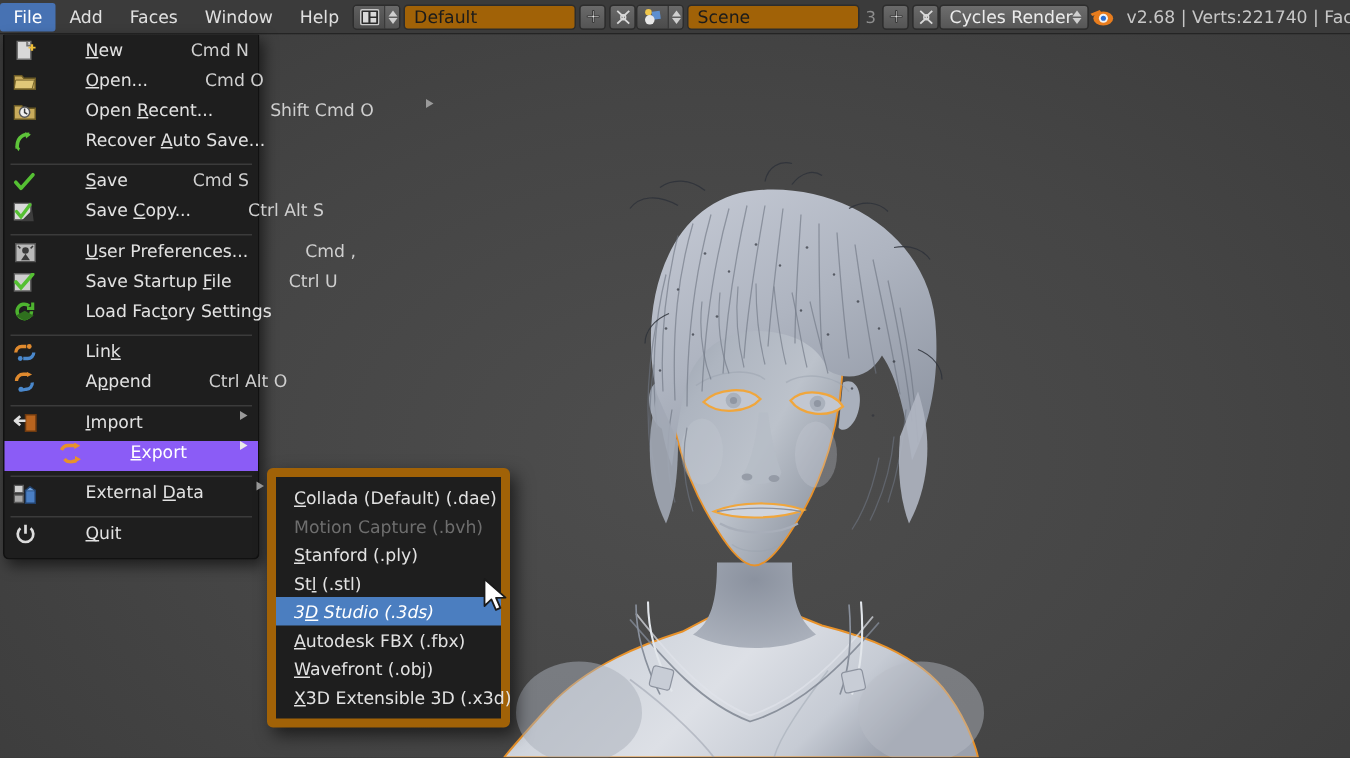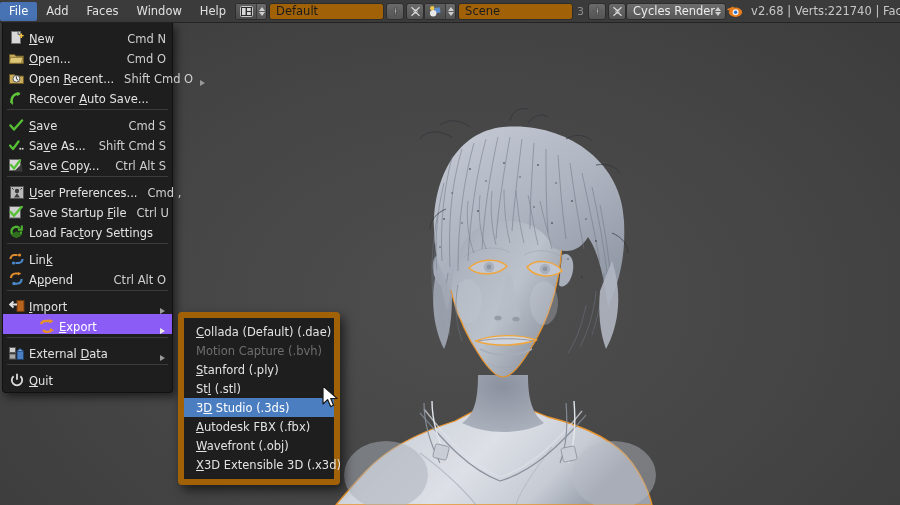--- a/index.html
+++ b/index.html
@@ -132,28 +132,29 @@
     background: #1e1e1e;
     border: 1px solid #111111;
     border-top: none;
     border-radius: 0 0 4px 4px;
     box-shadow: 3px 4px 9px rgba(0,0,0,0.55);
     padding: 3px 0 4px 0;
     box-sizing: border-box;
     z-index: 40;
   }
   .mi {
-    display: flex; align-items: flex-end;
+    display: flex; align-items: flex-start;
     height: 20px;
     padding: 0 6px 0 4px;
     box-sizing: border-box;
     color: #e2e2e2;
     font-size: 11.5px;
     cursor: default;
     position: relative;
+    gap: 28px;
   }
   .mi.sel { background: #8b5cf6; color:#ffffff;padding-left:34px; }
   .mi-ico {
     width: 19px; height: 16px;
     flex: 0 0 19px;
     display: flex; align-items: center; justify-content: center;
     margin-right: 3px;
   }
   .mi-lab { flex: 1 1 auto; white-space: nowrap; }
   .mi-lab u { text-decoration: underline; }
@@ -187,21 +188,21 @@
   }
   .smi {
     display: flex; align-items: center;
     height: 19px;
     padding: 0 8px 0 12px;
     box-sizing: border-box;
     color: #e2e2e2; font-size: 11.5px;
     white-space: nowrap;
     cursor: default;
   }
-  .smi.sel { background: #4b7ec0; color: #ffffff; }
+  .smi.sel { background: #4b7ec0; color: #ffffff; font-style: italic; }
   .smi.dis { color: #6e6e6e; }
 
   
   #cursor {
     position: absolute;
     left: 322px; top: 385px;
     z-index: 90;
     pointer-events: none;
   }
 
@@ -538,31 +539,20 @@
     <div class="mi">
       <span class="mi-ico">
         <svg width="15" height="13" viewBox="0 0 15 13">
             <path d="M1.5 6.5 L5 10.5 L13 1.5" fill="none" stroke="#55c033" stroke-width="2.4" stroke-linecap="round" stroke-linejoin="round"></path>
           </svg>
       </span>
       <span class="mi-lab"><u>S</u>ave</span>
       <span class="mi-key">Cmd S</span>
     </div>
 
-    <div class="mi">
-      <span class="mi-ico">
-        <svg width="15" height="13" viewBox="0 0 15 13">
-            <path d="M1 6.5 L4 10 L9.5 2.5" fill="none" stroke="#55c033" stroke-width="2.2" stroke-linecap="round" stroke-linejoin="round"></path>
-            <circle cx="11.2" cy="9.8" r="1" fill="#d5d5d5"></circle>
-            <circle cx="13.6" cy="9.8" r="1" fill="#d5d5d5"></circle>
-          </svg>
-      </span>
-      <span class="mi-lab">Sa<u>v</u>e As...</span>
-      <span class="mi-key">Shift Cmd S</span>
-    </div>
 
     <div class="mi">
       <span class="mi-ico">
         <svg width="15" height="13" viewBox="0 0 15 13">
             <rect x="0.5" y="0.5" width="11" height="11" fill="#d9d9d9" stroke="#6a6a6a"></rect>
             <path d="M2 6 L5 9.5 L11 1.5" fill="none" stroke="#55c033" stroke-width="2.2" stroke-linecap="round"></path>
             <path d="M5 12.5 L12.5 5 L13.5 12.5 Z" fill="#3d3d3d"></path>
           </svg>
       </span>
       <span class="mi-lab">Save <u>C</u>opy...</span>

